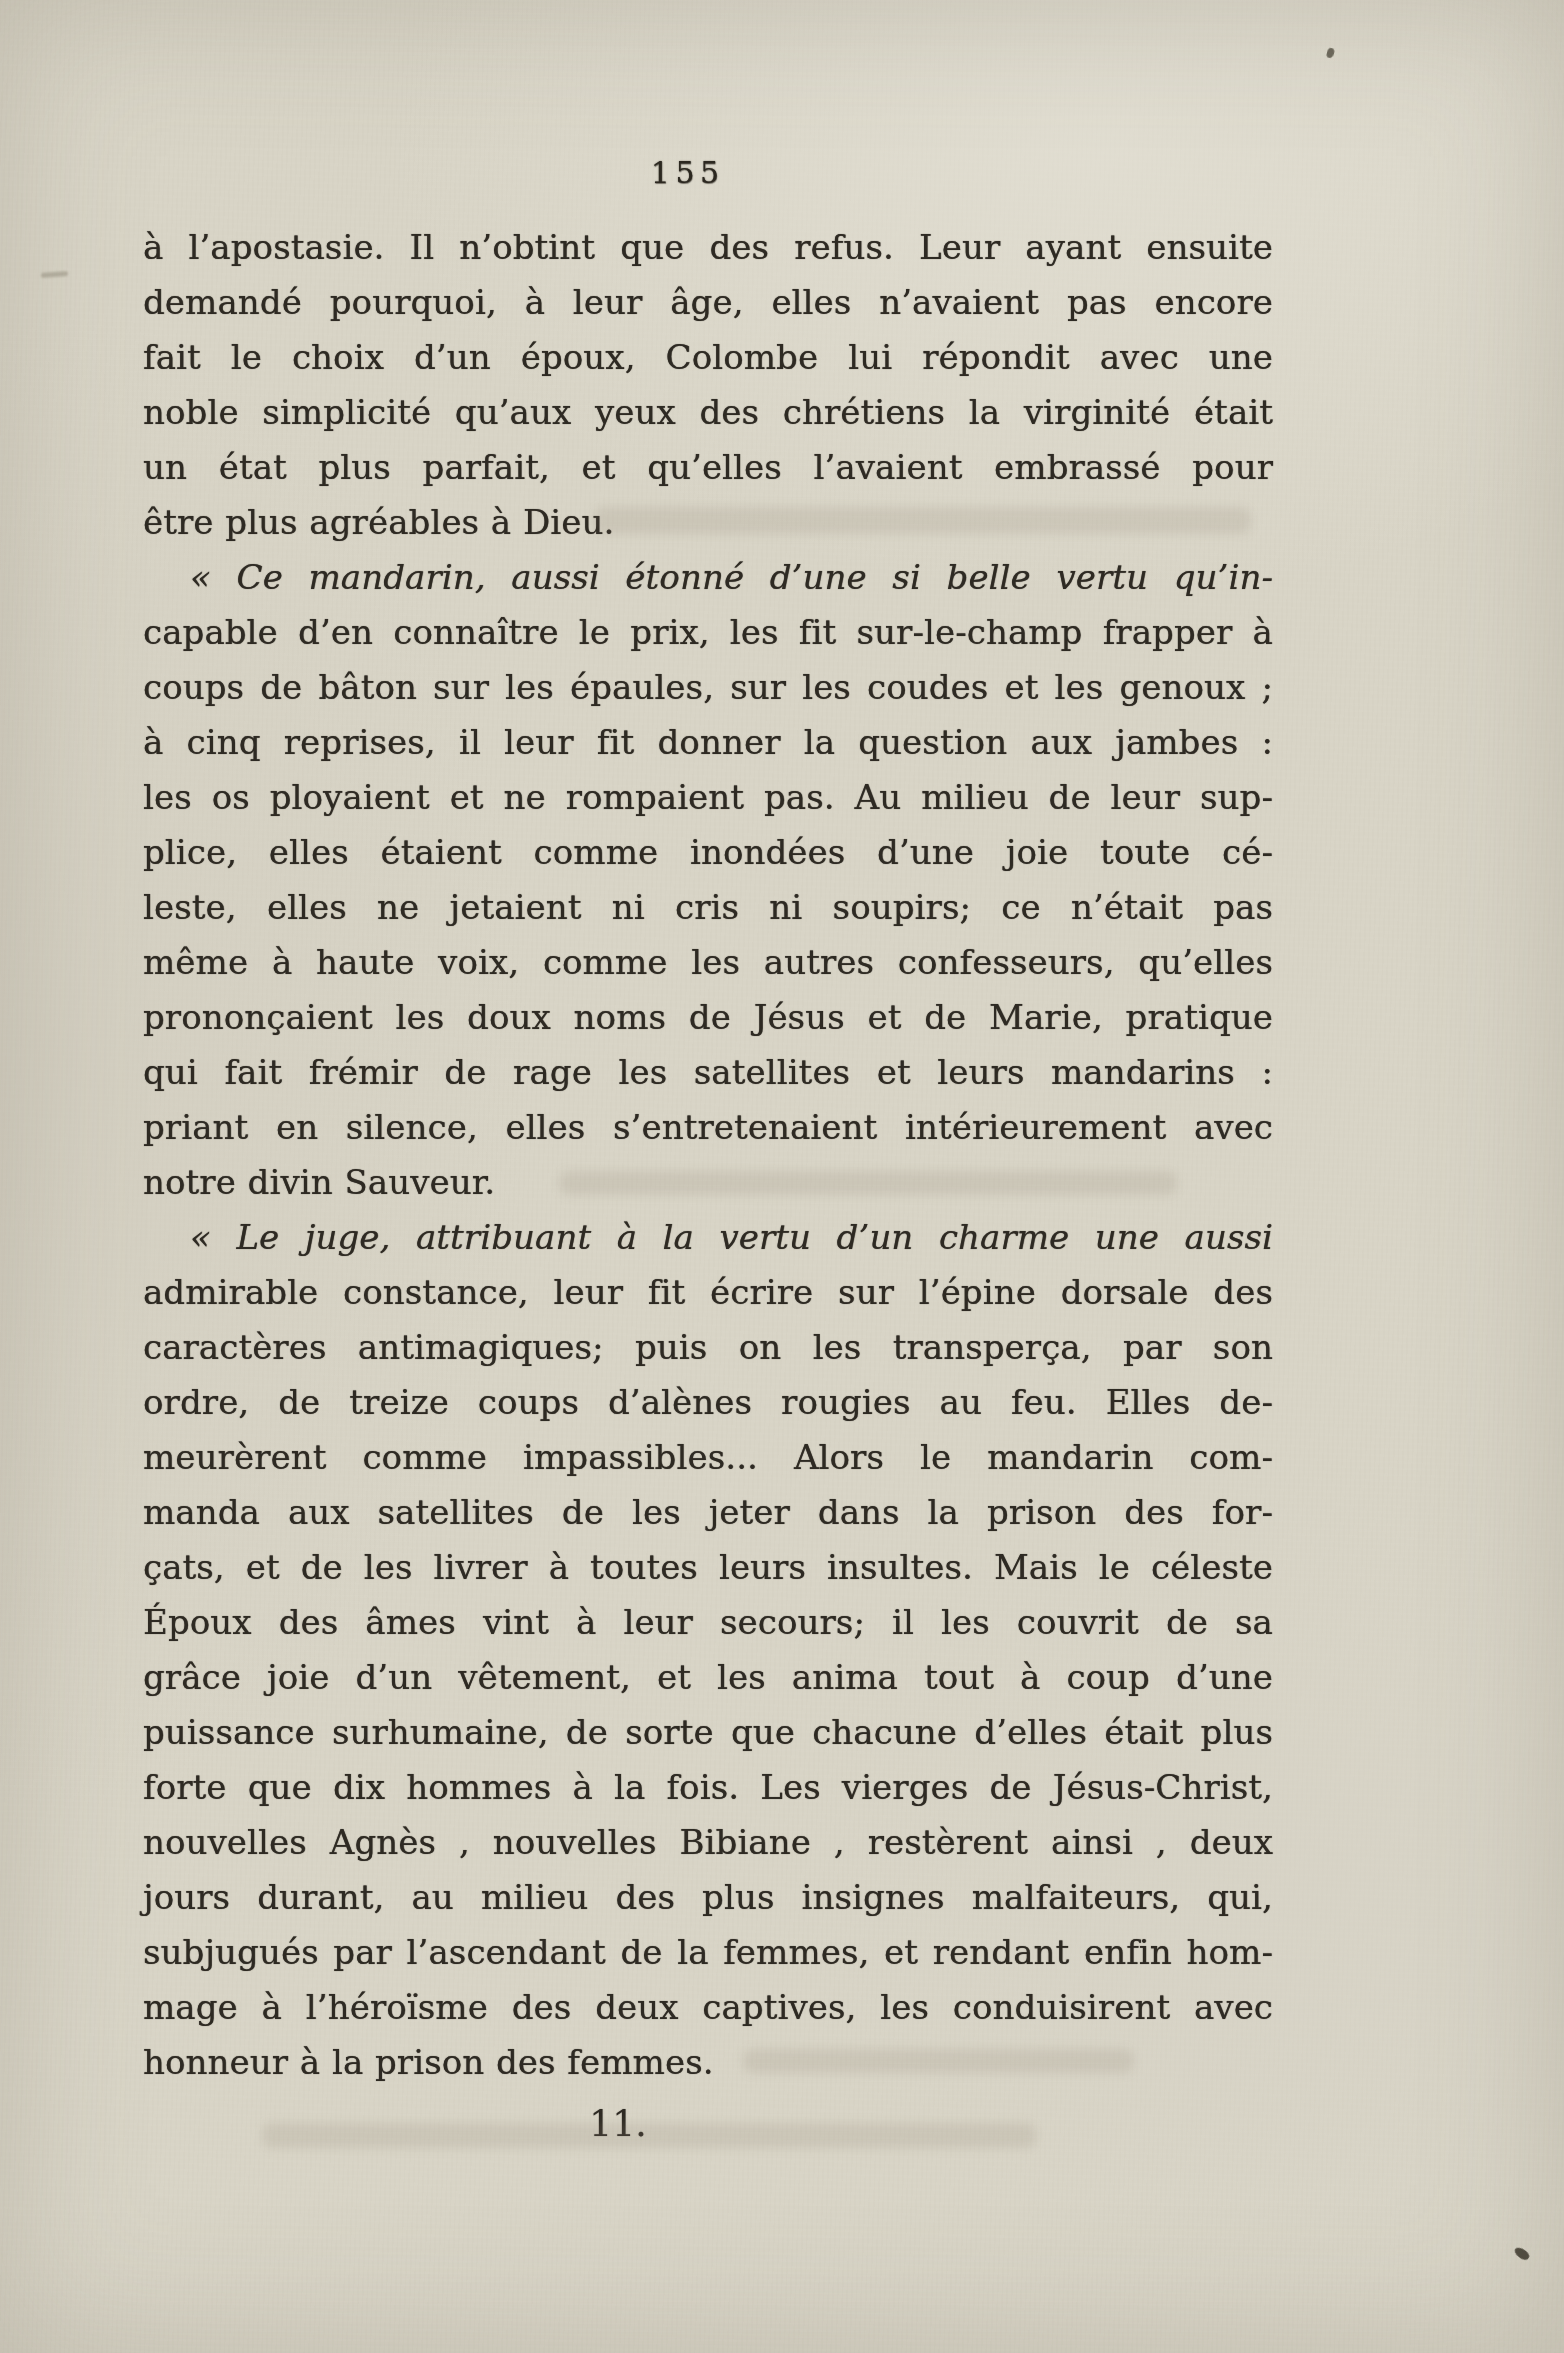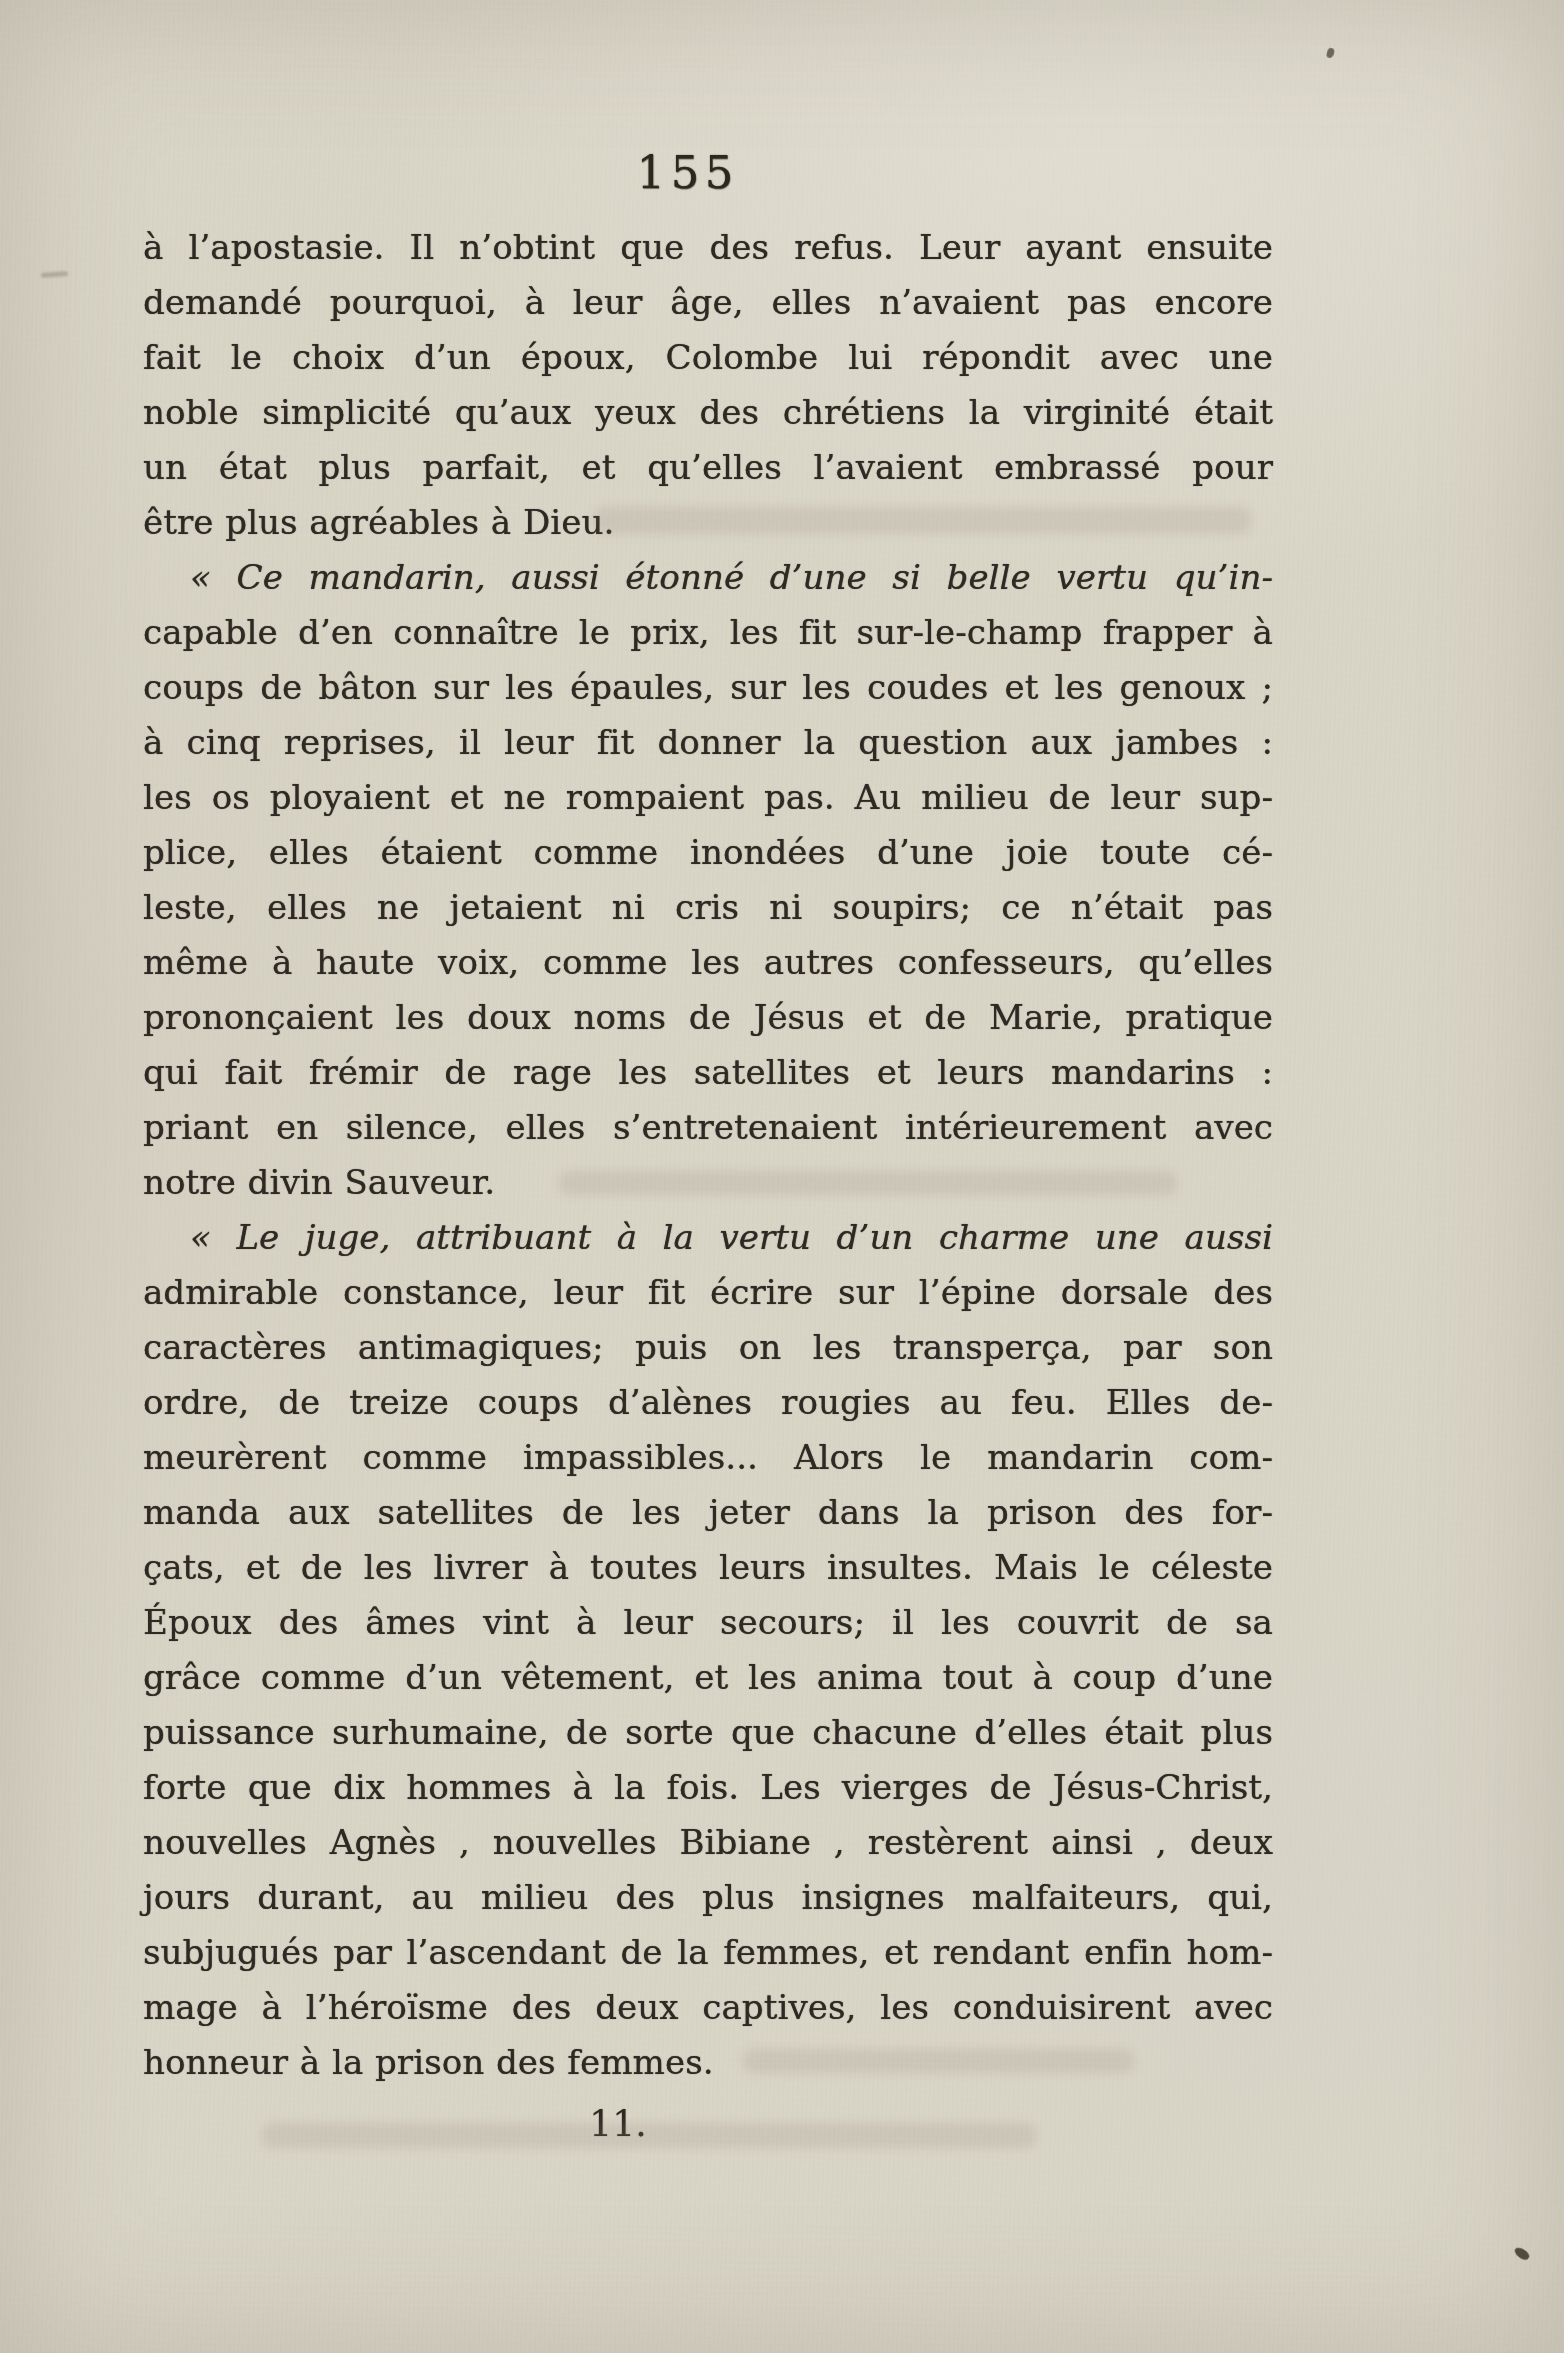--- a/index.html
+++ b/index.html
@@ -29,21 +29,21 @@
     box-shadow: inset 0 0 141px rgba(118,112,96,0.26);
     pointer-events: none;
   }
   .folio {
     position: absolute;
     top: 149px;
     left: 129px;
     width: 1130px;
     text-align: center;
     transform: translateX(-6.3px);
-    font-size: 45px;
+    font-size: 30px;
     line-height: 47px;
     letter-spacing: 5.5px;
     color: #2c2820;
     text-shadow: 0 0 1.3px rgba(44,40,32,0.75), 0.5px 0.5px 0.8px rgba(44,40,32,0.5);
   }
   .textblock {
     position: absolute;
     top: 220px;
     left: 129px;
     width: 1130px;
@@ -136,21 +136,21 @@
       <div class="line">priant en silence, elles s’entretenaient intérieurement avec</div>
       <div class="line lastline">notre divin Sauveur.</div>
       <div class="line indent">« Le juge, attribuant à la vertu d’un charme une aussi</div>
       <div class="line">admirable constance, leur fit écrire sur l’épine dorsale des</div>
       <div class="line">caractères antimagiques; puis on les transperça, par son</div>
       <div class="line">ordre, de treize coups d’alènes rougies au feu. Elles de-</div>
       <div class="line">meurèrent comme impassibles... Alors le mandarin com-</div>
       <div class="line">manda aux satellites de les jeter dans la prison des for-</div>
       <div class="line">çats, et de les livrer à toutes leurs insultes. Mais le céleste</div>
       <div class="line">Époux des âmes vint à leur secours; il les couvrit de sa</div>
-      <div class="line">grâce comme d’un vêtement, et les anima tout à coup d’une</div>
+      <div class="line">grâce joie d’un vêtement, et les anima tout à coup d’une</div>
       <div class="line">puissance surhumaine, de sorte que chacune d’elles était plus</div>
       <div class="line">forte que dix hommes à la fois. Les vierges de Jésus-Christ,</div>
       <div class="line">nouvelles Agnès , nouvelles Bibiane , restèrent ainsi , deux</div>
       <div class="line">jours durant, au milieu des plus insignes malfaiteurs, qui,</div>
       <div class="line">subjugués par l’ascendant de la femmes, et rendant enfin hom-</div>
       <div class="line">mage à l’héroïsme des deux captives, les conduisirent avec</div>
       <div class="line lastline">honneur à la prison des femmes.</div>
     </div>
 
   <div class="signature">11.</div>

